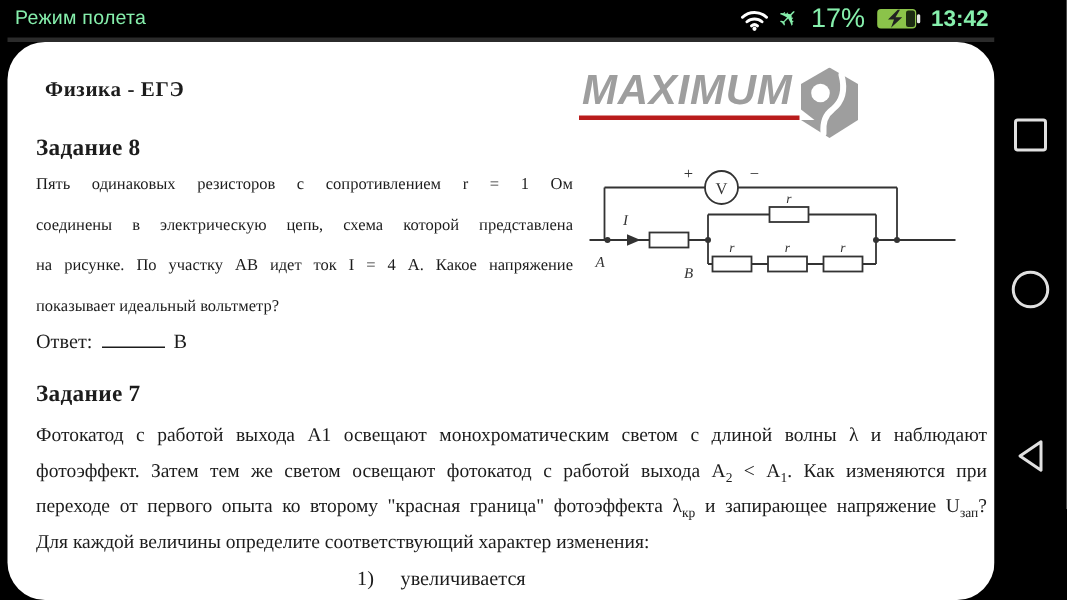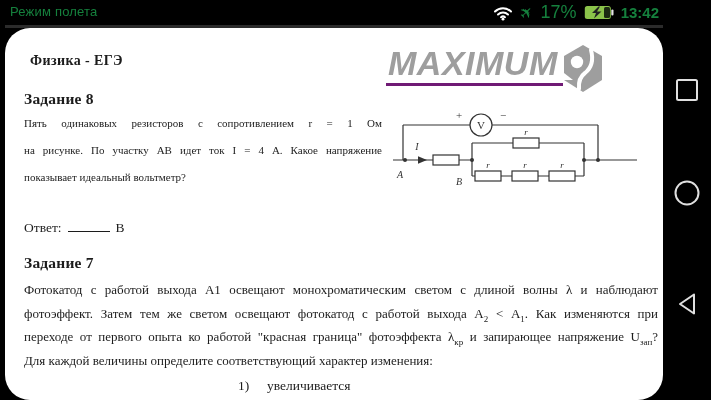--- a/index.html
+++ b/index.html
@@ -3,39 +3,39 @@
 <meta charset="utf-8">
 <style>
   html,body { margin:0; padding:0; background:#444; }
   .screen {
     position:relative; width:711px; height:400px; background:#000;
     font-family:"Liberation Serif", serif; overflow:hidden;
   }
   
   .statusbar {
     position:absolute; left:0; top:0; width:711px; height:25px; background:#000;
-    color:#15803d; font-family:"Liberation Sans", sans-serif;
+    color:#86efac; font-family:"Liberation Sans", sans-serif;
   }
   .sb-left { position:absolute; left:10px; top:4px; font-size:13px; letter-spacing:0.2px; }
   .sb-right { position:absolute; right:52px; top:0; height:25px; display:flex; align-items:center; gap:7px; }
   .sb-plane { font-size:16px; transform:rotate(-45deg); display:inline-block; line-height:1; }
   .sb-pct { font-size:18px; }
   .sb-time { font-size:15px; font-weight:bold; }
   
   .strip { position:absolute; left:5px; top:25px; width:658px; height:3px; background:#2b2b2b; }
   .content {
     position:absolute; left:5px; top:28px; width:658px; height:372px;
     background:#fff; overflow:hidden; color:#1c1c1c;border-radius:25px;
   }
   .doc-title { position:absolute; left:25px; top:25px; font-size:14px; font-weight:bold; letter-spacing:0.4px; }
   .logo { position:absolute; left:381px; top:17px; display:flex; align-items:flex-start; }
   .logo-text {
     font-family:"Liberation Sans", sans-serif; font-style:italic; font-weight:bold;
-    font-size:34px; line-height:1.1; color:#9e9e9e; letter-spacing:0.5px;
-    border-bottom:3px solid #701a75; padding:0 5px 1px 2px;
+    font-size:28px; line-height:1.1; color:#9e9e9e; letter-spacing:0.5px;
+    border-bottom:3px solid #b91c1c; padding:0 5px 1px 2px;
   }
   .h6, .h7 { position:absolute; left:19px; font-size:15.5px; font-weight:bold; letter-spacing:0.2px; }
   .h6 { top:62px; }  .h7 { top:226px; }
   .p6 { position:absolute; left:19px; top:82px;  width:358px; font-size:11px; line-height:27px; }
   .p7 { position:absolute; left:19px; top:250px; width:634px; font-size:13px; line-height:23.5px; }
   .tline { text-align:justify; overflow:hidden; }
   .p6 .tline { height:27px; }
   .p7 .tline { height:23.5px; }
   .tline.just { text-align-last:justify; }
   sub { font-size:9px; line-height:0; }
@@ -95,20 +95,21 @@
         <polygon points="1,35 10,35 1,28" fill="#fff"></polygon>
         <circle cx="14" cy="17" r="6.2" fill="#fff"></circle>
         <path d="M28,5 Q32,20 22,28 Q15,33 16,44" stroke="#fff" stroke-width="4" fill="none" stroke-linecap="round"></path>
       </svg>
     </div>
 
     <div class="h6">Задание 8</div>
 
     <div class="p6">
         <div class="tline just"><span>Пять одинаковых резисторов с сопротивлением r = 1 Ом</span></div>
+        <div class="tline just"><span>соединены в электрическую цепь, схема которой представлена</span></div>
         <div class="tline just"><span>на рисунке. По участку АВ идет ток I = 4 А. Какое напряжение</span></div>
         <div class="tline"><span>показывает идеальный вольтметр?</span></div>
       </div>
 
     <svg class="circuit" width="272" height="95" viewBox="0 0 272 95">
       <g stroke="#333" stroke-width="1.2" fill="none">
         <path d="M12,22 H207"></path>
         <path d="M12,22 V57"></path>
         <path d="M207,22 V57"></path>
         <path d="M2,57 H42"></path>
@@ -144,21 +145,21 @@
 
     <div class="answer">
       <span>Ответ:</span><span class="blank"></span><span>В</span>
     </div>
 
     <div class="h7">Задание 7</div>
 
     <div class="p7">
         <div class="tline just"><span>Фотокатод с работой выхода А1 освещают монохроматическим светом с длиной волны λ и наблюдают</span></div>
         <div class="tline just"><span>фотоэффект. Затем тем же светом освещают фотокатод с работой выхода А</span><sub>2</sub><span> &lt; А</span><sub>1</sub><span>. Как изменяются при</span></div>
-        <div class="tline just"><span>переходе от первого опыта ко работой "красная граница" фотоэффекта λ</span><sub>кр</sub><span> и запирающее напряжение U</span><sub>зап</sub><span>?</span></div>
+        <div class="tline just"><span>переходе от первого опыта ко второму "красная граница" фотоэффекта λ</span><sub>кр</sub><span> и запирающее напряжение U</span><sub>зап</sub><span>?</span></div>
         <div class="tline"><span>Для каждой величины определите соответствующий характер изменения:</span></div>
       </div>
 
     <div class="options">
       <div class="opt"><span class="opt-num">1)</span><span>увеличивается</span></div>
       <div class="opt"><span class="opt-num">2)</span><span></span></div>
     </div>
   </div>
 
   <div class="navbar">

